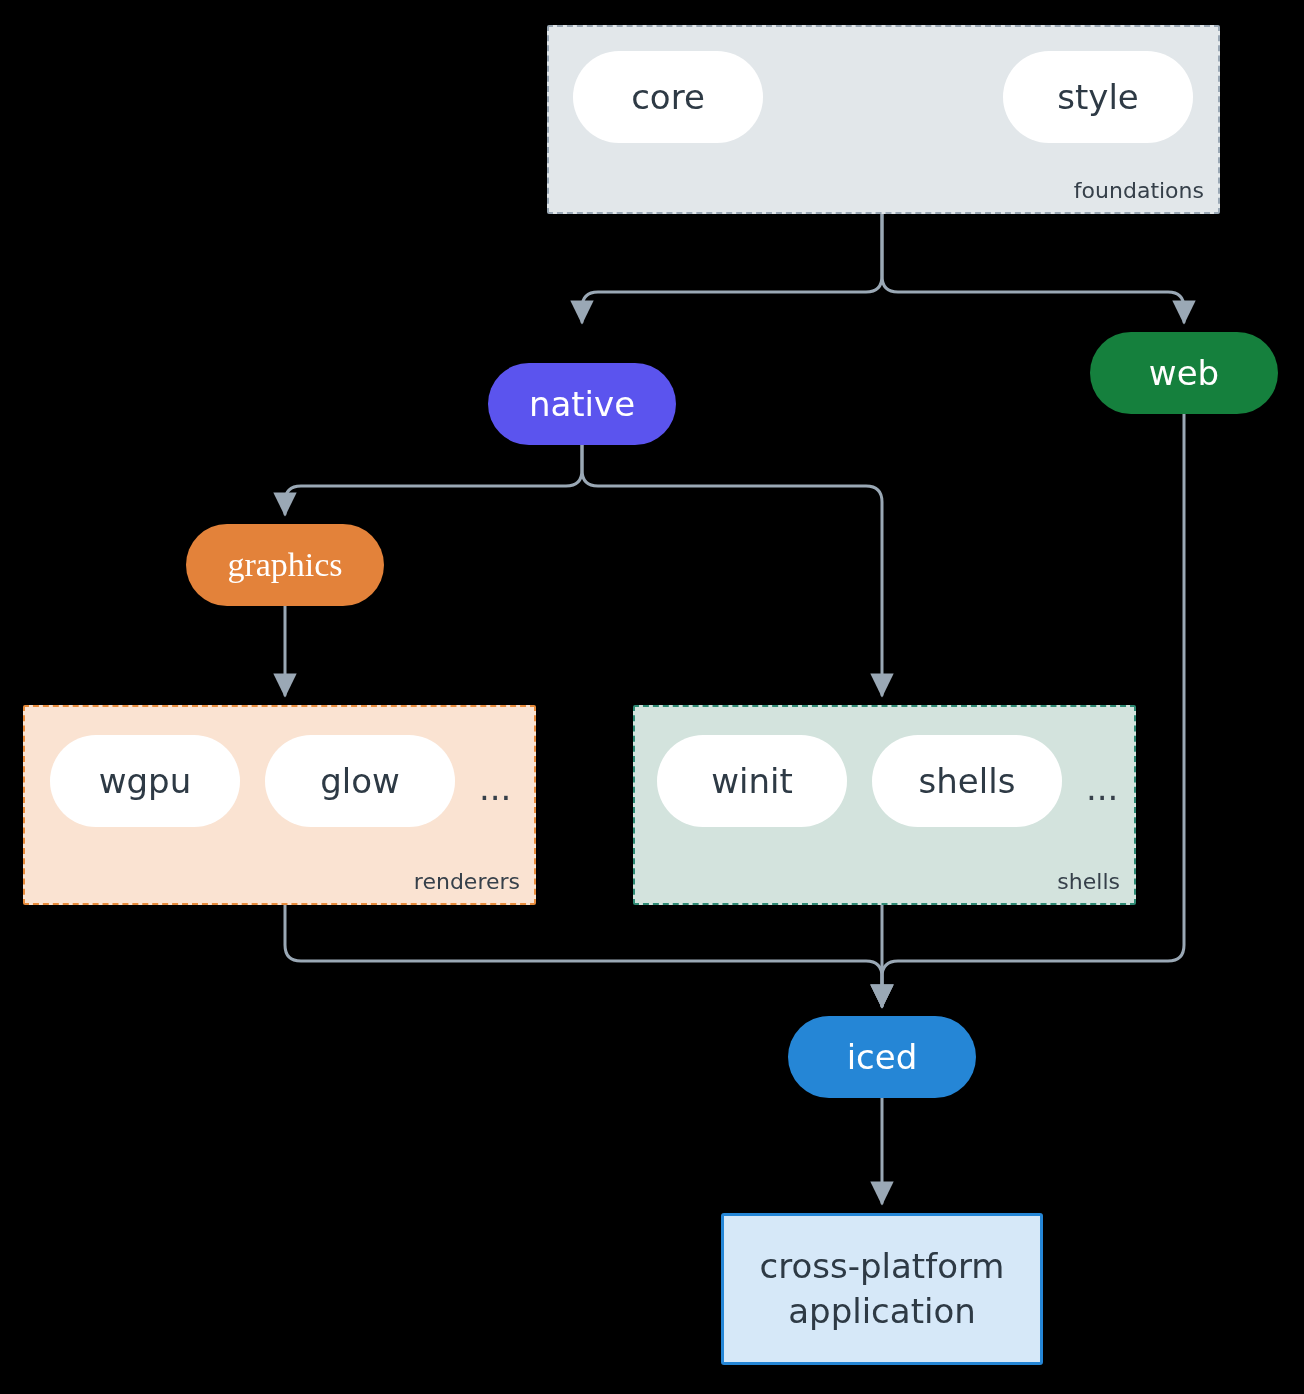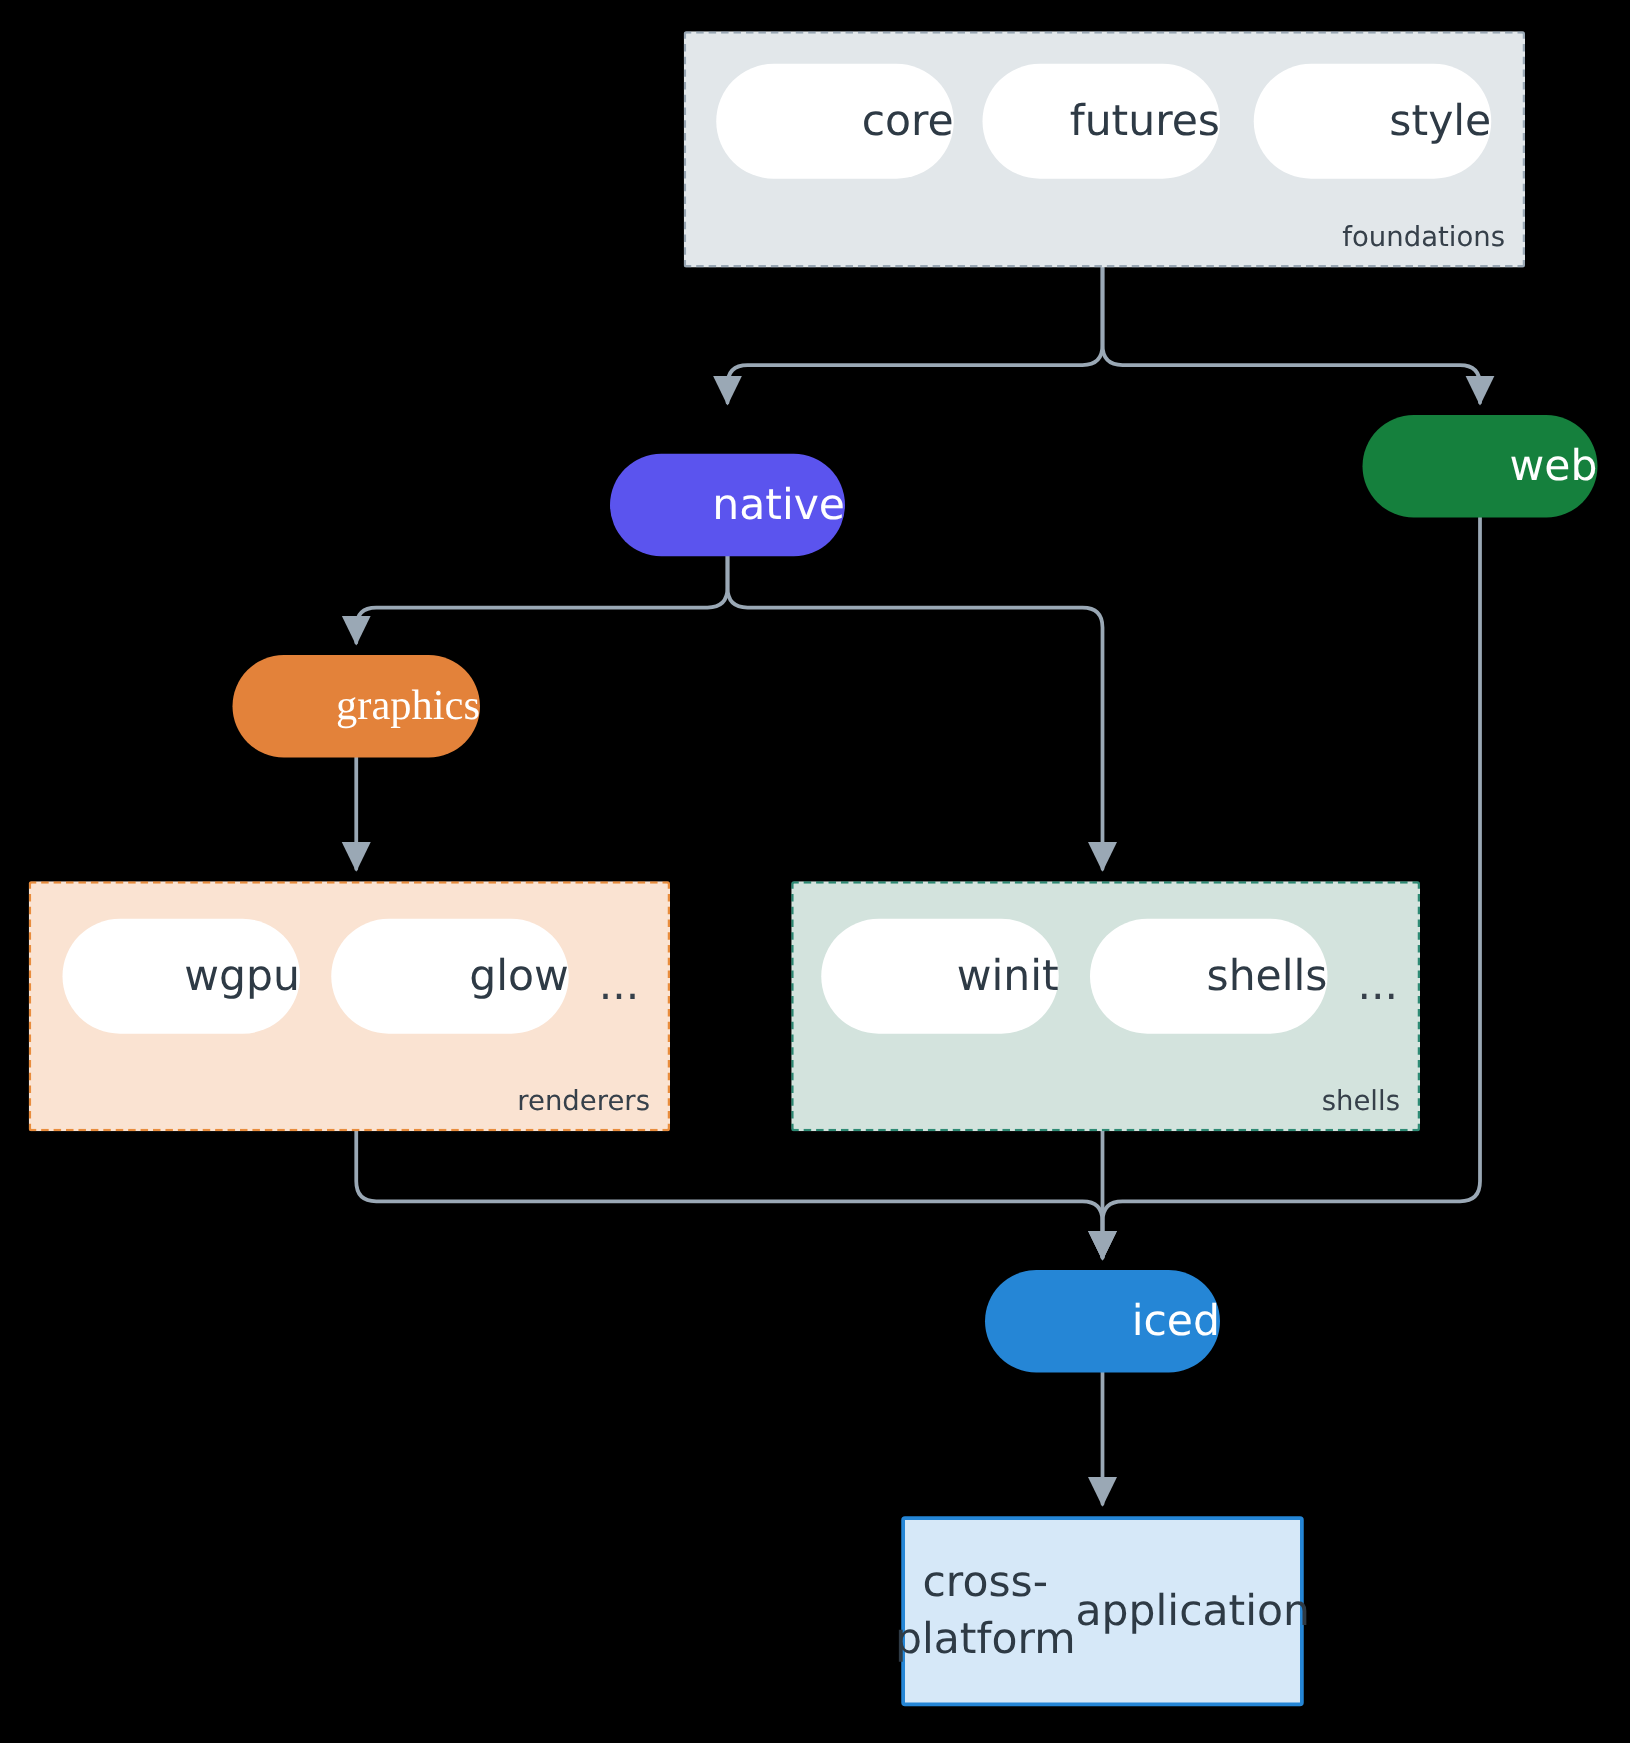--- a/index.html
+++ b/index.html
@@ -65,21 +65,21 @@
     background: #d3e3dd;
     border: 2px dashed #2e8a74;
   }
 
   
   .pill {
     position: absolute;
     box-sizing: border-box;
     display: flex;
     align-items: center;
-    justify-content: flex-end;
+    justify-content: center;
     border-radius: 999px;
     white-space: nowrap;
     line-height: 1;
   }
   .pill-white {
     background: #ffffff;
     color: #2e3a45;
     font-size: 34px;
   }
   .pill-solid {
@@ -120,21 +120,21 @@
     position: absolute;
     left: 721px;
     top: 1213px;
     width: 322px;
     height: 152px;
     box-sizing: border-box;
     background: #d6e8f8;
     border: 3px solid #2586d6;
     border-radius: 3px;
     display: flex;
-    flex-direction: row;
+    flex-direction: column;
     align-items: center;
     justify-content: center;
     color: #2e3a45;
     font-size: 34px;
     line-height: 1.32;
     text-align: center;
   }
 </style>
 </head>
 <body>
@@ -167,23 +167,20 @@
       <path d="M 882,1098 L 882,1203" marker-end="url(#arrowhead)"></path>
     </g>
   </svg>
 
   <div class="cluster" id="cluster-foundations">
     <span class="cluster-label">foundations</span>
   </div>
   <div class="pill pill-white" id="node-core">
     <span>core</span>
   </div>
-  <div class="pill pill-white" id="node-futures">
-    <span>futures</span>
-  </div>
   <div class="pill pill-white" id="node-style">
     <span>style</span>
   </div>
 
   <div class="cluster" id="cluster-renderers">
     <span class="cluster-label">renderers</span>
   </div>
   <div class="pill pill-white" id="node-glow">
     <span>glow</span>
   </div>

